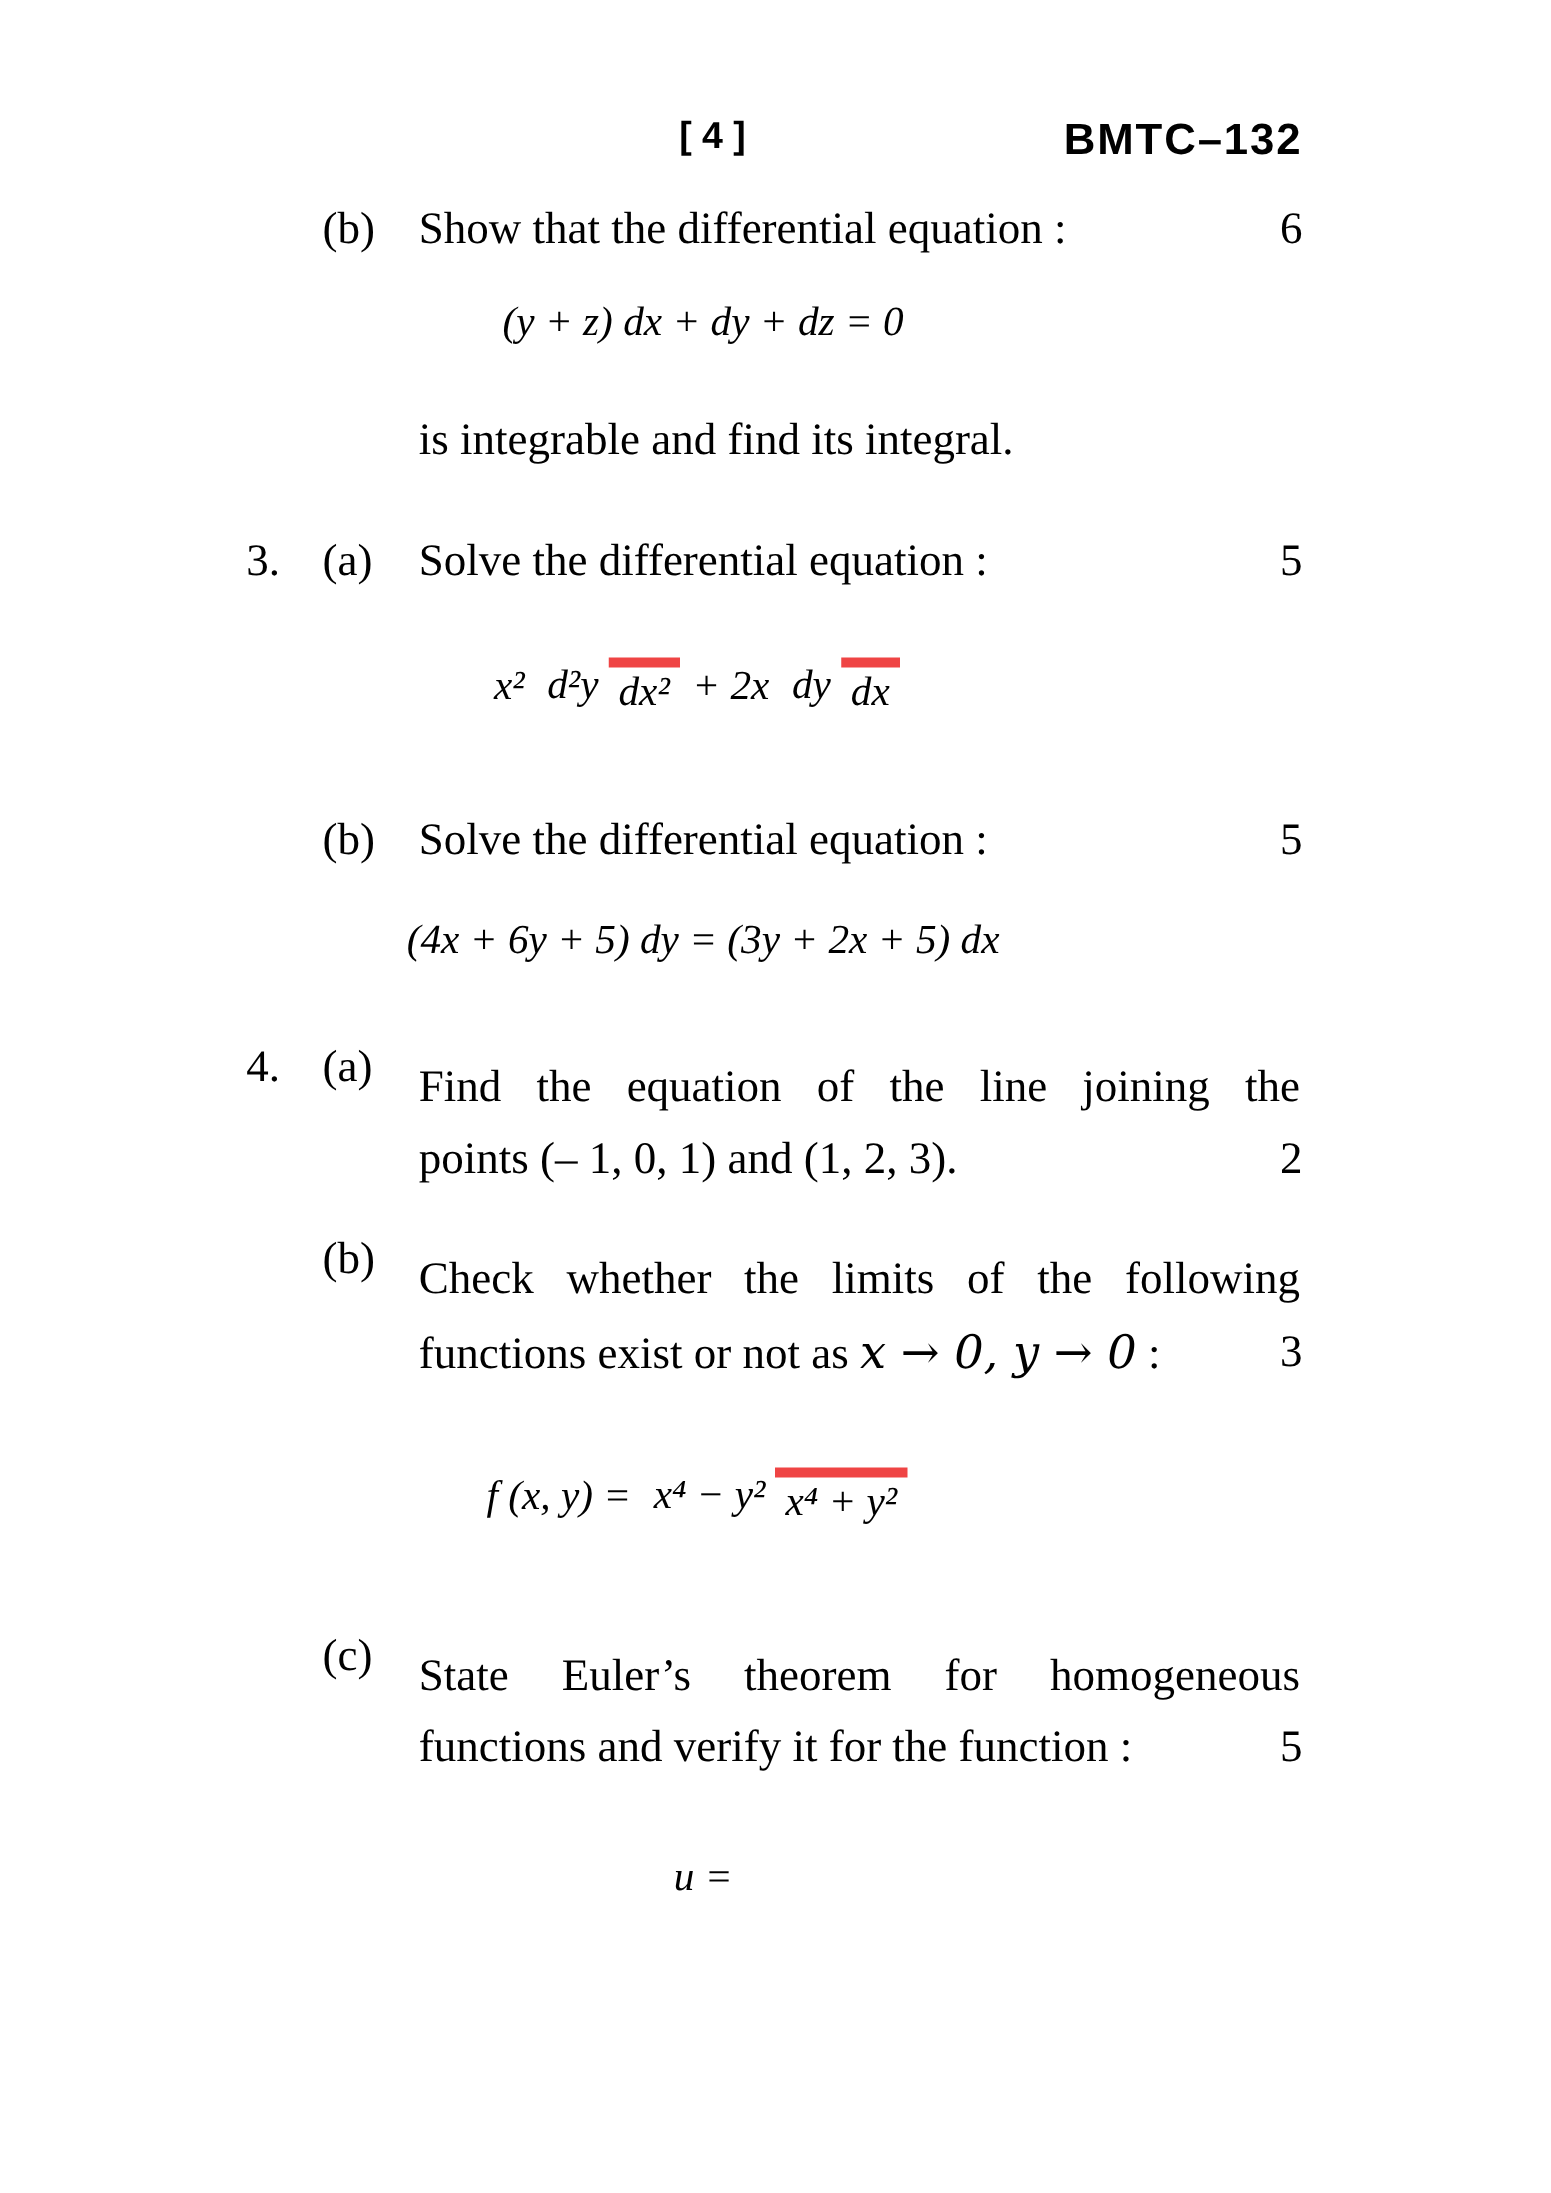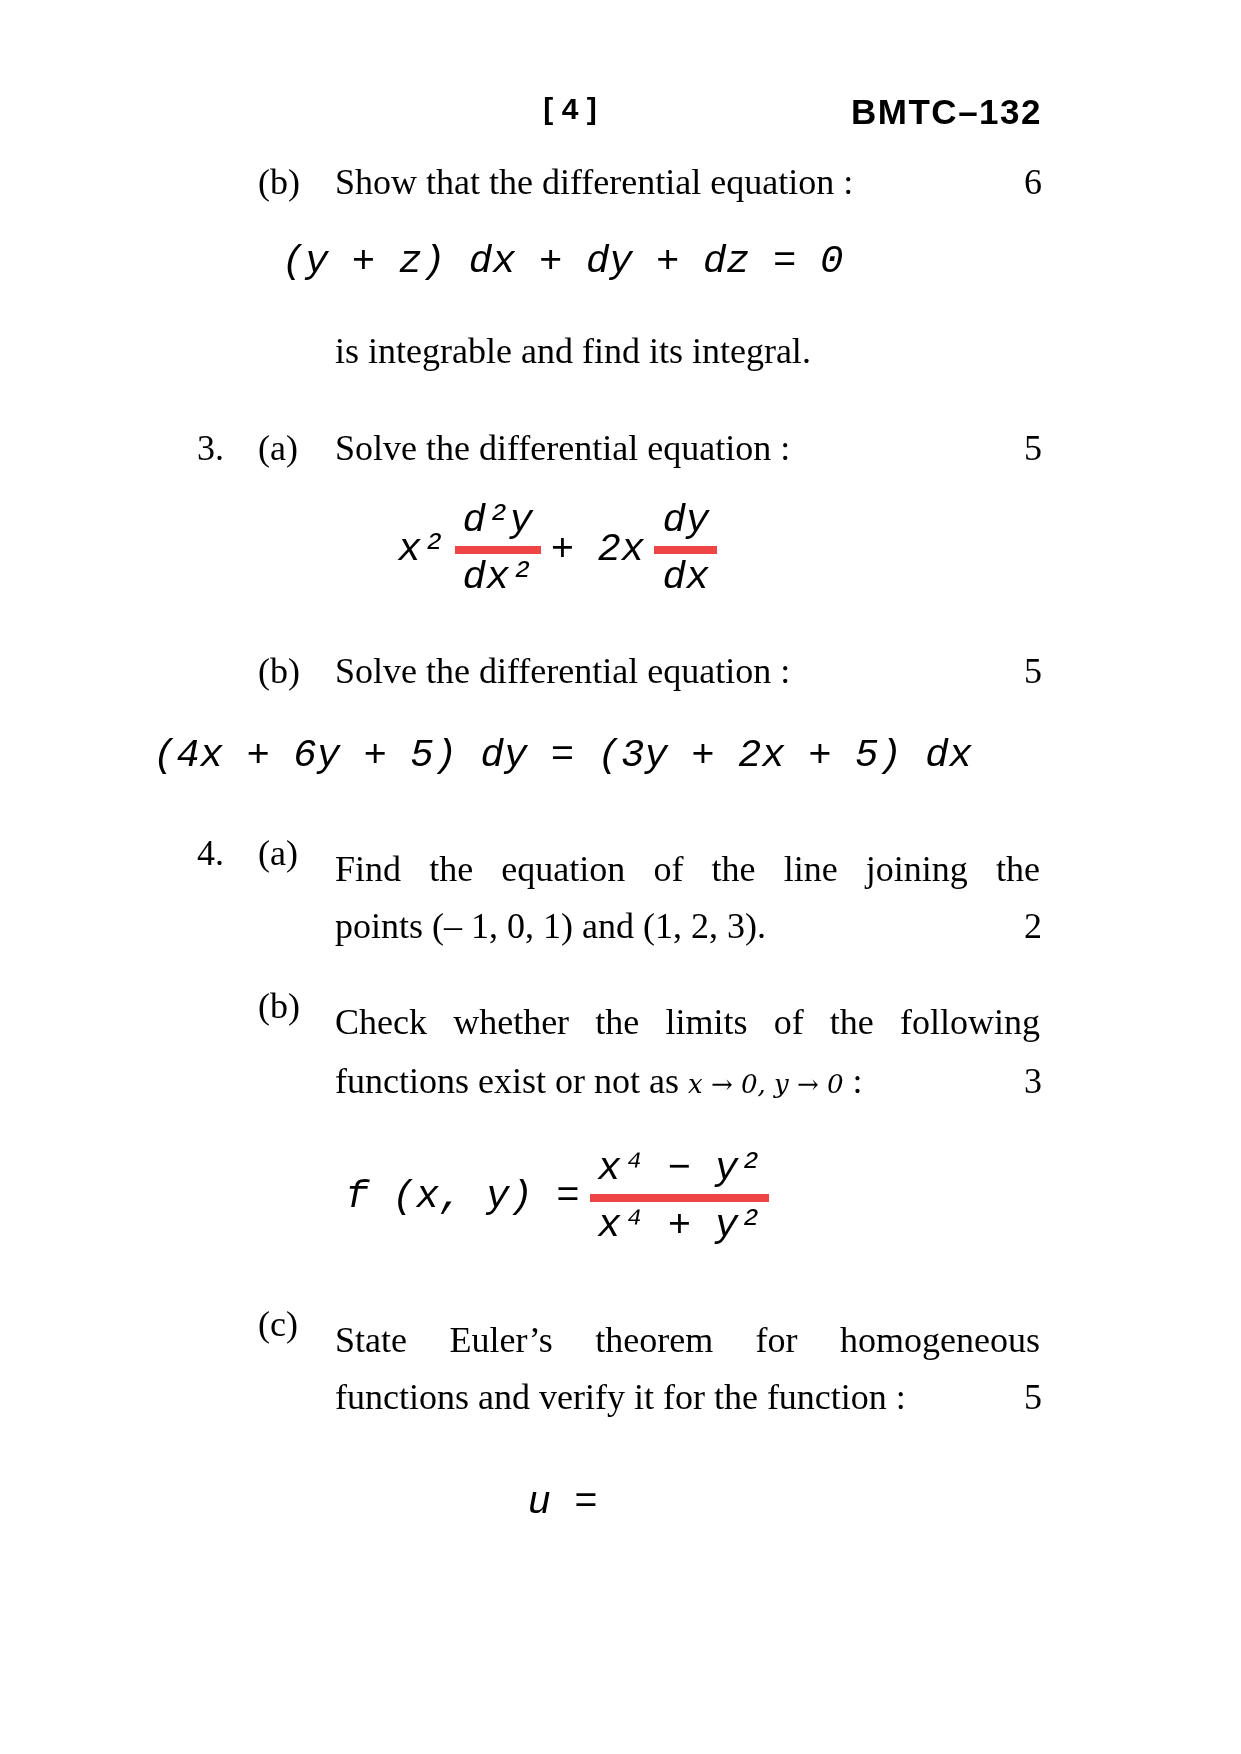--- a/index.html
+++ b/index.html
@@ -12,29 +12,29 @@
     font-family:"Liberation Serif", serif;
     font-size:36px;
     overflow:hidden;
   }
   .row{position:absolute;left:0;width:1241px;line-height:1.15;}
   .qnum{position:absolute;left:197px;white-space:nowrap;}
   .lbl{position:absolute;left:258px;white-space:nowrap;}
   .txt{position:absolute;left:335px;white-space:nowrap;}
   .just{display:block;width:705px;text-align:justify;text-align-last:justify;white-space:normal;margin-top:16px;}
   .mark{position:absolute;left:980px;width:62px;text-align:right;white-space:nowrap;}
-  .mathseg{font-family:"DejaVu Serif", serif;font-style:italic;font-size:26px;}
+  .mathseg{font-family:"DejaVu Serif", serif;font-style:italic;font-size:37px;}
   .eqrow{
     position:absolute;left:0;width:1125px;
     display:flex;justify-content:center;align-items:center;
-    font-family:Liberation Mono, monospace;font-style:italic;font-size:39px;
+    font-family:Liberation Serif, serif;font-style:italic;font-size:33px;
     line-height:1.15;
   }
   .eqrow .gap{margin:0 10px;white-space:nowrap;}
-  .frac{display:inline-flex;flex-direction:column;align-items:center;margin:0 10px;justify-content:space-between;}
+  .frac{display:inline-flex;flex-direction:row;align-items:center;margin:0 10px;justify-content:space-between;}
   .frac .num{padding:0 8px 2px 8px;white-space:nowrap;}
   .frac .den{border-top:8px solid #ef4444;padding:2px 8px 0 8px;white-space:nowrap;}
   .hdr-pagenum{
     position:absolute;left:500px;width:140px;text-align:center;
     font-family:"Liberation Sans", sans-serif;font-weight:bold;font-size:30px;
   }
   .hdr-code{
     position:absolute;left:820px;width:222px;text-align:right;
     font-family:"Liberation Sans", sans-serif;font-weight:bold;font-size:35px;
     letter-spacing:1.5px;

